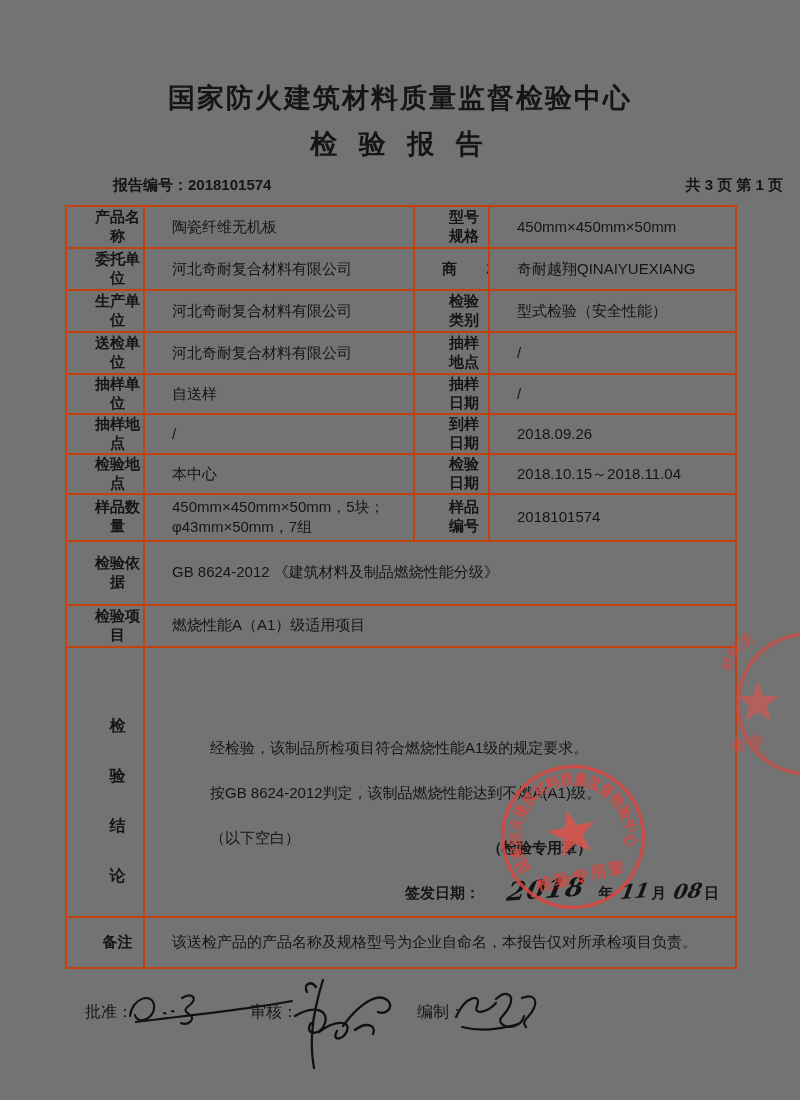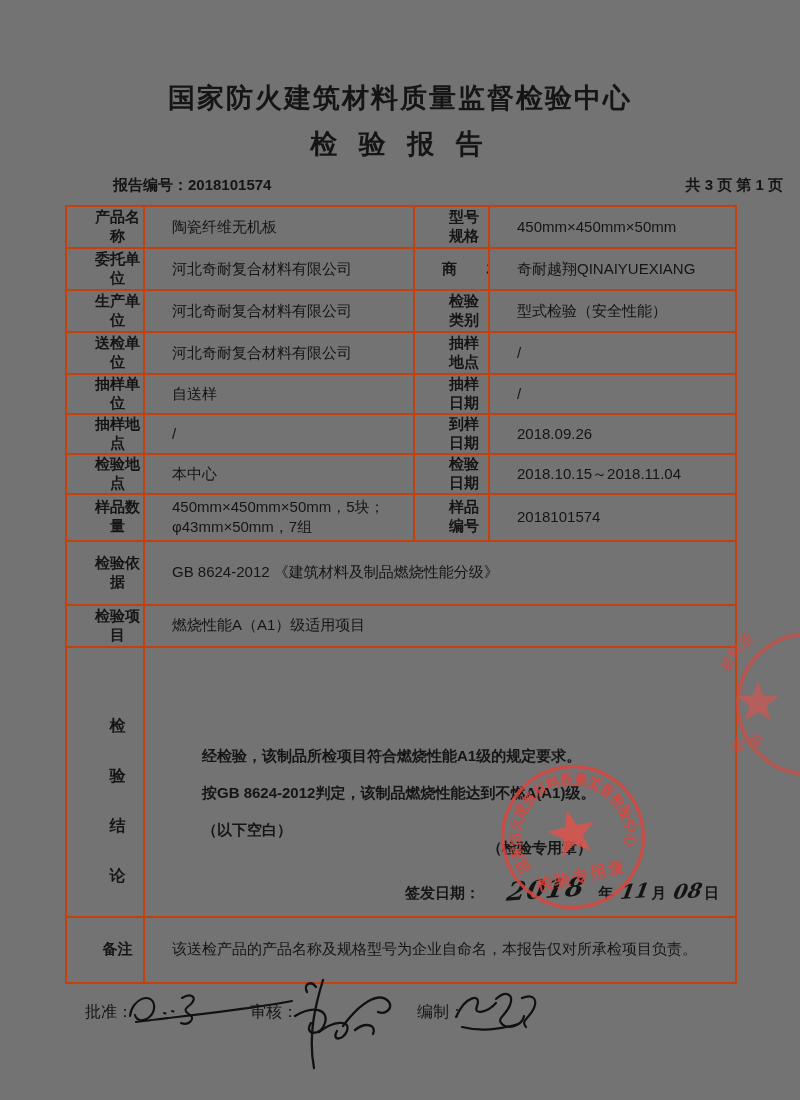--- a/index.html
+++ b/index.html
@@ -30,27 +30,27 @@
   }
   table.report td{
     border:2px solid #c2410c;vertical-align:middle;
     overflow:hidden;
     padding-left:27px;
   }
   td.lbl{text-align:center;font-weight:600;padding:0 2px;}
   td.val{padding:2px 6px 2px 9px;font-weight:500;line-height:1.35;border-radius:12px;}
   .lbl-justify{display:inline-block;width:60px;text-align:justify;text-align-last:justify;}
   tr.r42{height:42px} tr.r40{height:32px} tr.r46{height:46px}
-  tr.r64{height:64px} tr.r270{height:270px} tr.r65{height:66px}
+  tr.r64{height:64px} tr.r270{height:270px} tr.r65{height:51px}
   
   td.concl-lbl{vertical-align:top;}
   .v-label{display:flex;flex-direction:column;align-items:center;padding-top:38px;
     font-weight:600;font-size:16px;line-height:50px;}
   td.concl{position:relative;vertical-align:top;}
-  .concl-p{margin:0;padding:24px 10px 0 30px;font-weight:700;}
+  .concl-p{margin:8px;padding:24px 10px 0 30px;font-weight:400;}
   .concl-p + .concl-p{padding-top:18px;}
   
   .seal-note{position:absolute;left:487px;top:839px;font-size:15px;font-weight:600;}
   .sign-date{position:absolute;left:405px;top:874px;font-size:15px;font-weight:600;
     display:flex;align-items:baseline;}
   .hand{font-family:"DejaVu Serif","Liberation Serif",serif;font-style:italic;
     font-weight:bold;color:#131313;display:inline-block;transform:skewX(-14deg) rotate(-4deg);}
   .hand-year{font-size:26px;margin:0 14px 0 28px;letter-spacing:1px;}
   .hand-num{font-size:20px;margin:0 2px 0 8px;}
   

